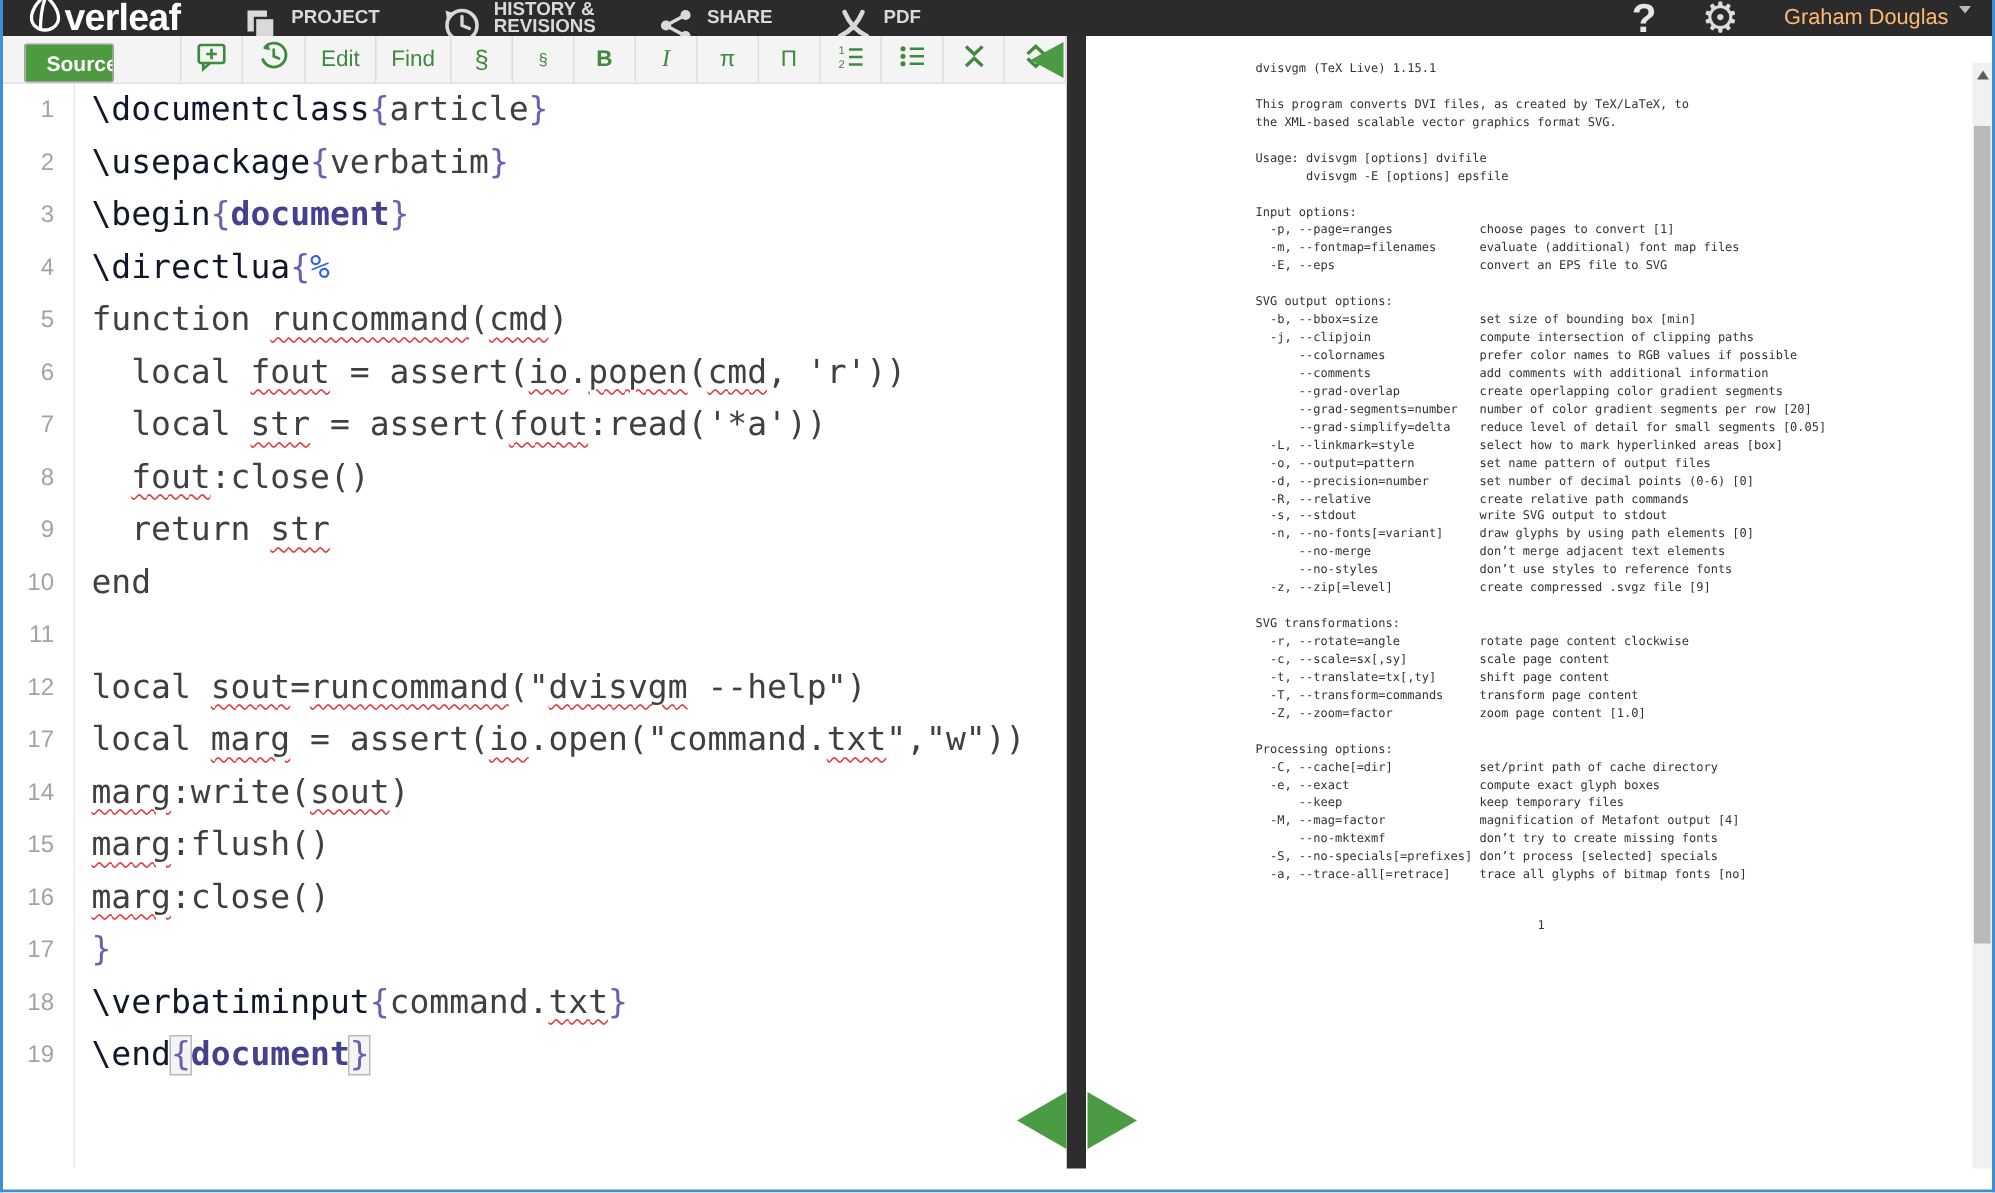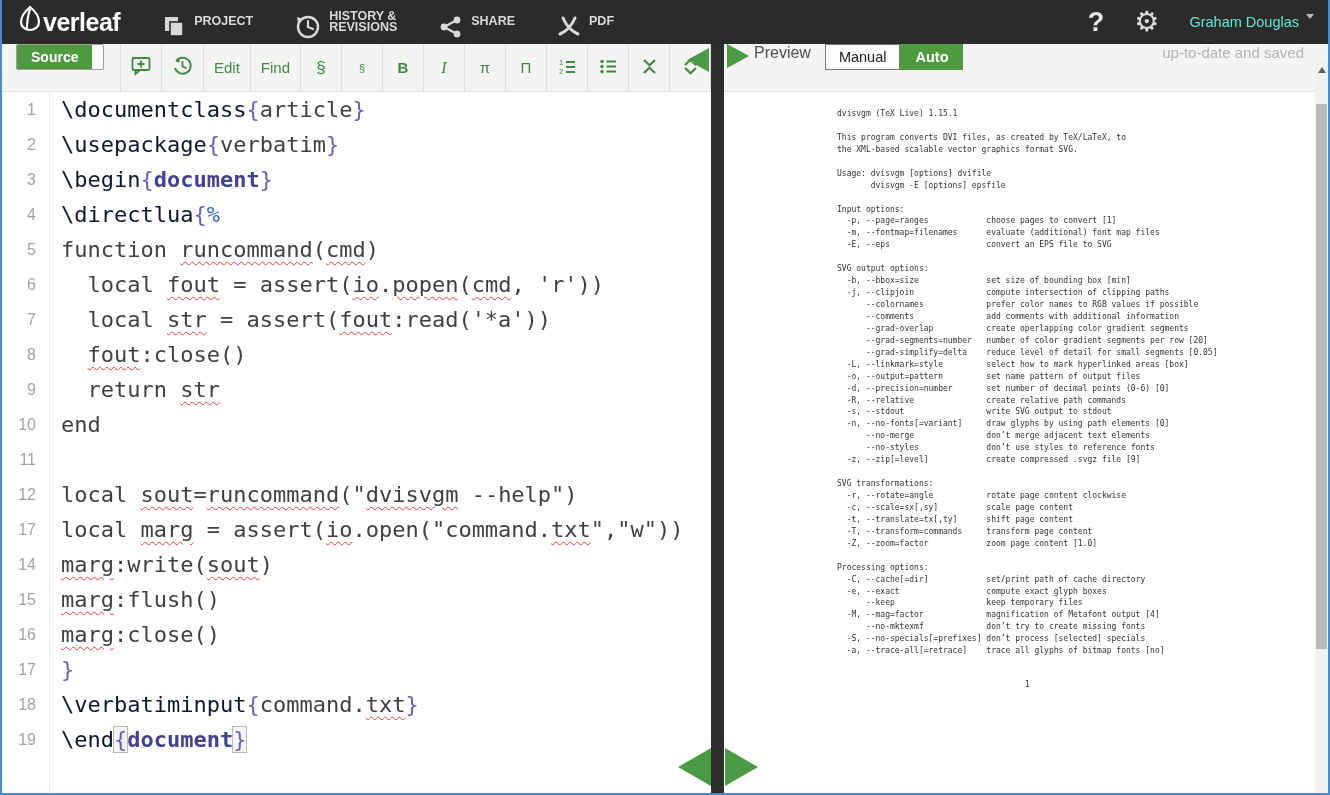--- a/index.html
+++ b/index.html
@@ -1,37 +1,37 @@
 <!DOCTYPE html>
 <html><head>
 <meta charset="utf-8">
 <style>
   * { margin:0; padding:0; box-sizing:border-box; }
   html,body { width:1330px; height:795px; background:#fff; font-family:"Liberation Sans",sans-serif; }
   .app { position:relative; width:1330px; height:795px; border-left:2px solid #3e8ed8; border-right:2px solid #3e8ed8; border-bottom:2px solid #3e8ed8; overflow:hidden; }
 
   
-  .hdr { height:44px; background:#2b2b2b; display:flex; align-items:center; padding:0 14px 0 16px; }
+  .hdr { height:24px; background:#2b2b2b; display:flex; align-items:center; padding:0 14px 0 16px; }
   .logo { display:flex; align-items:center; color:#fff; font-size:25px; font-weight:bold; letter-spacing:-0.5px; cursor:pointer; }
   .logo svg { margin-right:1px; }
   .nav-item { display:flex; align-items:center; gap:8px; margin-left:42px; color:#d9d9d9; font-weight:bold; font-size:12.5px; line-height:11.5px; cursor:pointer; white-space:pre-line; }
   .hdr-right { margin-left:auto; display:flex; align-items:center; gap:30px; }
   .help-q { color:#e6e6e6; font-size:27px; font-weight:bold; cursor:pointer; }
   .gear { color:#dcdcdc; font-size:28px; cursor:pointer; line-height:1; }
-  .user { display:flex; gap:7px; color:#5eead4; font-size:14.5px; cursor:pointer; }
+  .user { display:flex; gap:7px; color:#fdba74; font-size:14.5px; cursor:pointer; }
   .caret-down { width:0; height:0; border-left:4.5px solid transparent; border-right:4.5px solid transparent; border-top:5px solid #bbb; }
 
   
   .main { display:flex; height:755px; }
   .left-pane { width:709px; display:flex; flex-direction:column; background:#fff; position:relative; }
   .divider { width:13px; background:#2d2d2d; cursor:col-resize; }
   .right-pane { flex:1; display:flex; flex-direction:column; background:#fff; position:relative; }
 
   
-  .tbar { height:48px; background:#f4f4f4; border-bottom:1px solid #e2e2e2; display:flex; align-items:flex-start; position:relative; flex:0 0 auto; }
+  .tbar { height:32px; background:#f4f4f4; border-bottom:1px solid #e2e2e2; display:flex; align-items:flex-end; position:relative; flex:0 0 auto;gap:28px; }
   .left-pane .tbar { padding-left:14px; }
   .seg { display:flex; border:1px solid #9d9d9d; border-radius:2px; overflow:hidden; height:26px; }
   .seg .on  { background:#4e9a3f; color:#fff; font-weight:bold; font-size:14px; line-height:24px; padding:0 14px; cursor:pointer; }
   .seg .off { background:#fcfcfc; color:#333; font-size:14px; line-height:24px; padding:0 12px; cursor:pointer; }
   .tb-group { display:flex; align-items:center; height:100%; margin-left:16px; border-right:1px solid #ddd; }
   .tb-btn { height:100%; min-width:41px; padding:4px 10px; display:flex; align-items:center; justify-content:center; border-left:1px solid #ddd; color:#3f8a3f; font-size:15px; cursor:pointer; }
   .tb-btn.big-s { font-size:17px; }
   .tb-btn.small-s { font-size:11px; }
   .tb-btn.bold { font-weight:bold; }
   .tb-btn.ital { font-style:italic; font-family:"Liberation Serif",serif; font-size:16px; }
@@ -239,29 +239,20 @@
           </div>
         <div class="code" id="code"><div class="code-line"><span class="tok-cmd">\documentclass</span><span class="tok-brace">{</span><span class="tok-plain">article</span><span class="tok-brace">}</span></div><div class="code-line"><span class="tok-cmd">\usepackage</span><span class="tok-brace">{</span><span class="tok-plain">verbatim</span><span class="tok-brace">}</span></div><div class="code-line"><span class="tok-cmd">\begin</span><span class="tok-brace">{</span><span class="tok-env">document</span><span class="tok-brace">}</span></div><div class="code-line"><span class="tok-cmd">\directlua</span><span class="tok-brace">{</span><span class="tok-comment">%</span></div><div class="code-line"><span class="tok-plain">function </span><span class="tok-plain misspell">runcommand</span><span class="tok-plain">(</span><span class="tok-plain misspell">cmd</span><span class="tok-plain">)</span></div><div class="code-line"><span class="tok-plain">  local </span><span class="tok-plain misspell">fout</span><span class="tok-plain"> = assert(</span><span class="tok-plain misspell">io</span><span class="tok-plain">.</span><span class="tok-plain misspell">popen</span><span class="tok-plain">(</span><span class="tok-plain misspell">cmd</span><span class="tok-plain">, 'r'))</span></div><div class="code-line"><span class="tok-plain">  local </span><span class="tok-plain misspell">str</span><span class="tok-plain"> = assert(</span><span class="tok-plain misspell">fout</span><span class="tok-plain">:read('*a'))</span></div><div class="code-line"><span class="tok-plain">  </span><span class="tok-plain misspell">fout</span><span class="tok-plain">:close()</span></div><div class="code-line"><span class="tok-plain">  return </span><span class="tok-plain misspell">str</span></div><div class="code-line"><span class="tok-plain">end</span></div><div class="code-line">&nbsp;</div><div class="code-line"><span class="tok-plain">local </span><span class="tok-plain misspell">sout</span><span class="tok-plain">=</span><span class="tok-plain misspell">runcommand</span><span class="tok-plain">("</span><span class="tok-plain misspell">dvisvgm</span><span class="tok-plain"> --help")</span></div><div class="code-line"><span class="tok-plain">local </span><span class="tok-plain misspell">marg</span><span class="tok-plain"> = assert(</span><span class="tok-plain misspell">io</span><span class="tok-plain">.open("command.</span><span class="tok-plain misspell">txt</span><span class="tok-plain">","w"))</span></div><div class="code-line"><span class="tok-plain misspell">marg</span><span class="tok-plain">:write(</span><span class="tok-plain misspell">sout</span><span class="tok-plain">)</span></div><div class="code-line"><span class="tok-plain misspell">marg</span><span class="tok-plain">:flush()</span></div><div class="code-line"><span class="tok-plain misspell">marg</span><span class="tok-plain">:close()</span></div><div class="code-line"><span class="tok-brace">}</span></div><div class="code-line"><span class="tok-cmd">\verbatiminput</span><span class="tok-brace">{</span><span class="tok-plain">command.</span><span class="tok-plain misspell">txt</span><span class="tok-brace">}</span></div><div class="code-line"><span class="tok-cmd">\end</span><span class="tok-brace brace-box">{</span><span class="tok-env">document</span><span class="tok-brace brace-box">}</span></div></div>
       </div>
 
       <div class="tri-big-left"></div>
     </div>
 
     <div class="divider"></div>
 
     <div class="right-pane">
-      <div class="tbar">
-        <div class="tri-right preview-arrow"></div>
-        <span class="preview-label">Preview</span>
-        <div class="seg2">
-          <span class="off">Manual</span>
-          <span class="on">Auto</span>
-        </div>
-        <span class="save-status">up-to-date and saved</span>
-      </div>
 
       <div class="pdf-area">
         <pre class="pdf-pre">dvisvgm (TeX Live) 1.15.1
 
 This program converts DVI files, as created by TeX/LaTeX, to
 the XML-based scalable vector graphics format SVG.
 
 Usage: dvisvgm [options] dvifile
        dvisvgm -E [options] epsfile
 

